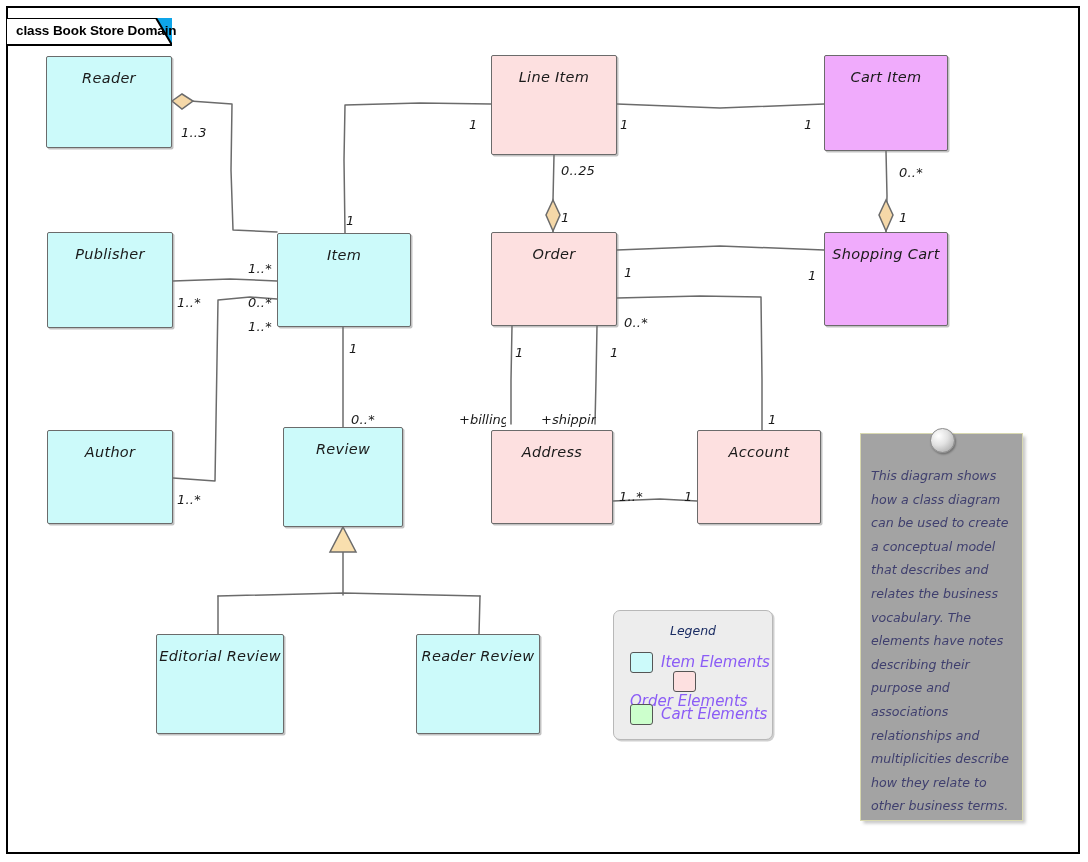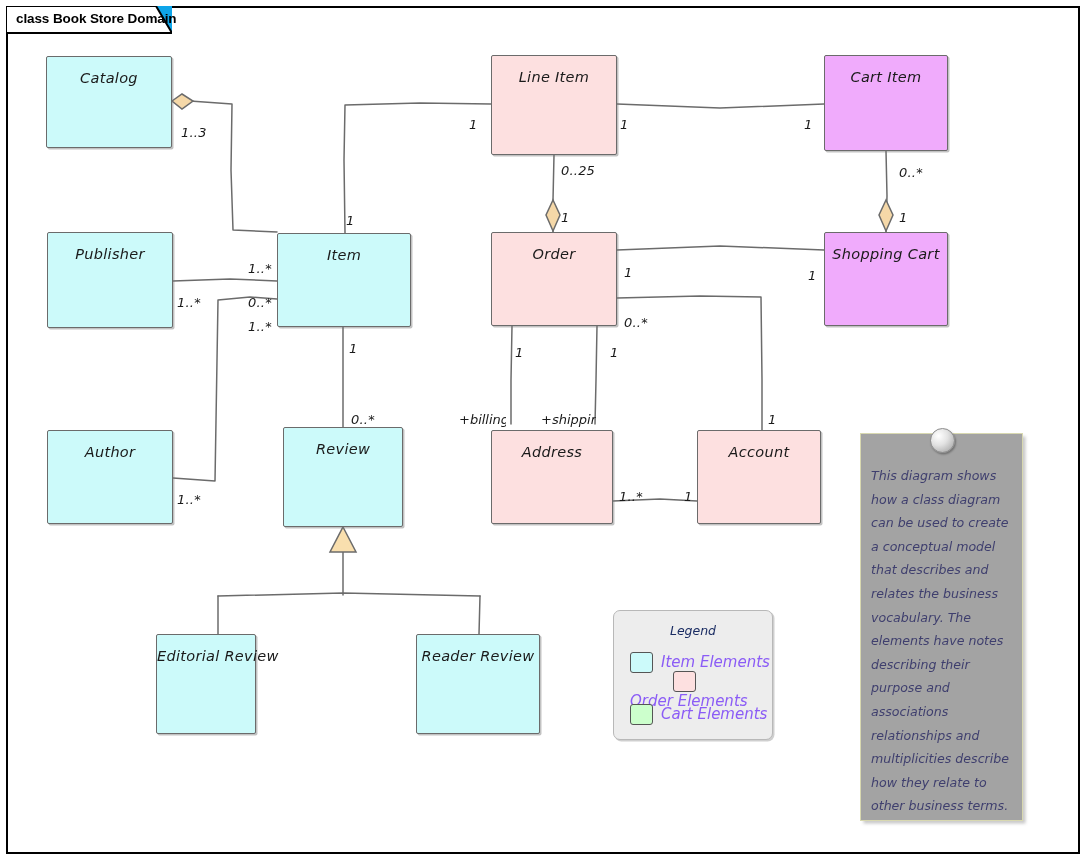--- a/index.html
+++ b/index.html
@@ -23,21 +23,21 @@
     top: 6px;
     width: 1074px;
     height: 848px;
     border: 2px solid #000000;
     box-sizing: border-box;
     background: #ffffff;
   }
   #frame-tab {
     position: absolute;
     left: 6px;
-    top: 6px;
+    top: 18px;
     width: 166px;
     height: 28px;
     box-sizing: border-box;
     background: #0ea5e9;
     border-right: 0;
   }
   #frame-tab .tab-shape {
     position: absolute;
     left: 0; top: 0;
     width: 100%; height: 100%;
@@ -254,21 +254,21 @@
       <polygon points="886,200 893,215 886,231 879,215" fill="#f5d8a8" stroke="#6b6b6b" stroke-width="1.5"></polygon>
     </g>
 
     <g>
       <polygon points="343,527 356,552 330,552" fill="#f9dfae" stroke="#6b6b6b" stroke-width="1.5"></polygon>
     </g>
   </svg>
 
   <div id="nodes-host">
       <div class="node item-el" style="left: 46px; top: 56px; width: 126px; height: 92px;">
-        <span class="node-title">Catalog</span>
+        <span class="node-title">Reader</span>
       </div>
       <div class="node order-el" style="left: 491px; top: 55px; width: 126px; height: 100px; padding-left: 48px;">
         <span class="node-title">Line Item</span>
       </div>
       <div class="node cart-el" style="left: 824px; top: 55px; width: 124px; height: 96px;">
         <span class="node-title">Cart Item</span>
       </div>
       <div class="node item-el" style="left: 47px; top: 232px; width: 126px; height: 96px;">
         <span class="node-title">Publisher</span>
       </div>
@@ -286,21 +286,21 @@
       </div>
       <div class="node item-el" style="left: 283px; top: 427px; width: 120px; height: 100px;">
         <span class="node-title">Review</span>
       </div>
       <div class="node order-el" style="left: 491px; top: 430px; width: 122px; height: 94px;">
         <span class="node-title">Address</span>
       </div>
       <div class="node order-el" style="left: 697px; top: 430px; width: 124px; height: 94px;">
         <span class="node-title">Account</span>
       </div>
-      <div class="node item-el" style="left: 156px; top: 634px; width: 100px; height: 100px;">
+      <div class="node item-el" style="left: 156px; top: 634px; width: 128px; height: 100px;">
         <span class="node-title">Editorial Review</span>
       </div>
       <div class="node item-el" style="left: 416px; top: 634px; width: 124px; height: 100px;">
         <span class="node-title">Reader Review</span>
       </div>
     </div>
 
   <div id="mults-host">
       <span class="mult" style="left: 181px; top: 125px;">1..3</span>
       <span class="mult" style="left: 469px; top: 117px;">1</span>

